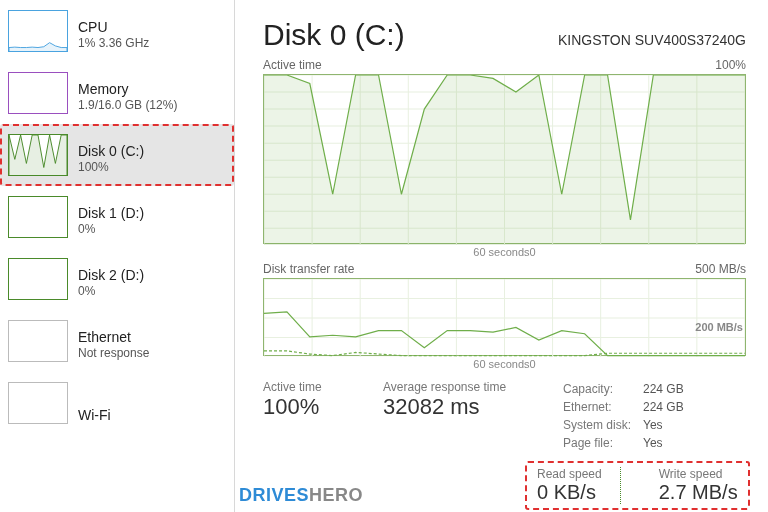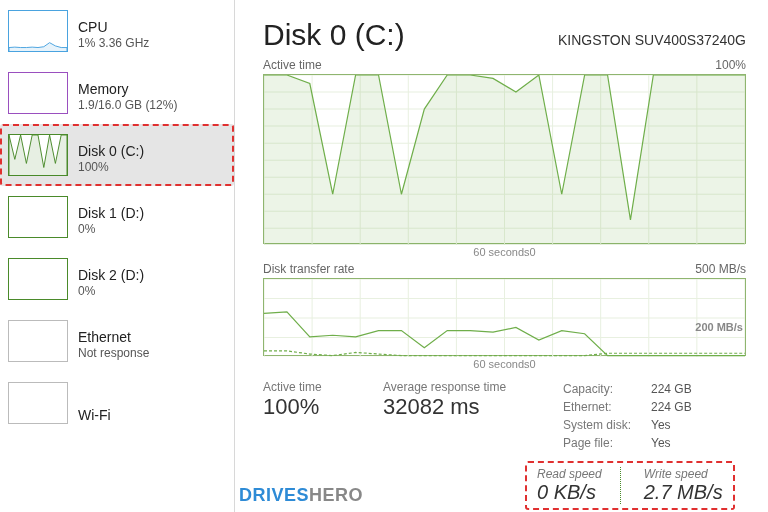--- a/index.html
+++ b/index.html
@@ -28,23 +28,23 @@
 .chart-box.small { height: 78px; }
 .chart-box { border: 1px solid #8fb56f; background: #fff; position: relative; }
 .chart-box svg { position: absolute; inset: 0; }
 .axis-row { display: flex; justify-content: center; font-size: 11px; color: #888; margin-top: 2px; }
 
 .stats { display: flex; margin-top: 10px; gap: 30px; font-size: 12px; color: #666; }
 .stats .col { min-width: 90px; }
 .stats .col.k { min-width: 150px; }
 .stat-label { font-size: 12px; color: #777; }
 .stat-val { font-size: 22px; color: #333; margin-top: 0px; font-weight: 400; }
-.kv-row { display: flex; gap: 8px; font-size: 12px; color: #555; line-height: 1.5; }
+.kv-row { display: flex; gap: 0; font-size: 12px; color: #555; line-height: 1.5; }
 .kv-row .k { color: #777; min-width: 80px; }
-.rw-wrap { display: flex; border: 2px dashed #e03030; border-radius: 3px; padding: 4px 10px; margin-top: 20px; gap: 23px; font-style: italic; }
+.rw-wrap { display: flex; border: 2px dashed #e03030; border-radius: 3px; padding: 4px 10px; margin-top: 20px; gap: 38px; }
 .rw-col { border-right: 1px dotted #4a8a2a; padding-right: 18px; }
 .rw-col:last-child { border-right: none; padding-right: 0; }
 .rw-col .stat-val { font-size: 20px; }
 
 .watermark { position: absolute; left: 4px; bottom: 6px; font-size: 18px; font-weight: 800; letter-spacing: 0.5px; }
 .watermark .a { color: #2e8bd6; }
 .watermark .b { color: #888; }
 .rightlbl { position:absolute; right:2px; font-size:11px; color:#888;font-weight:bold; }
 </style>
 </head>

